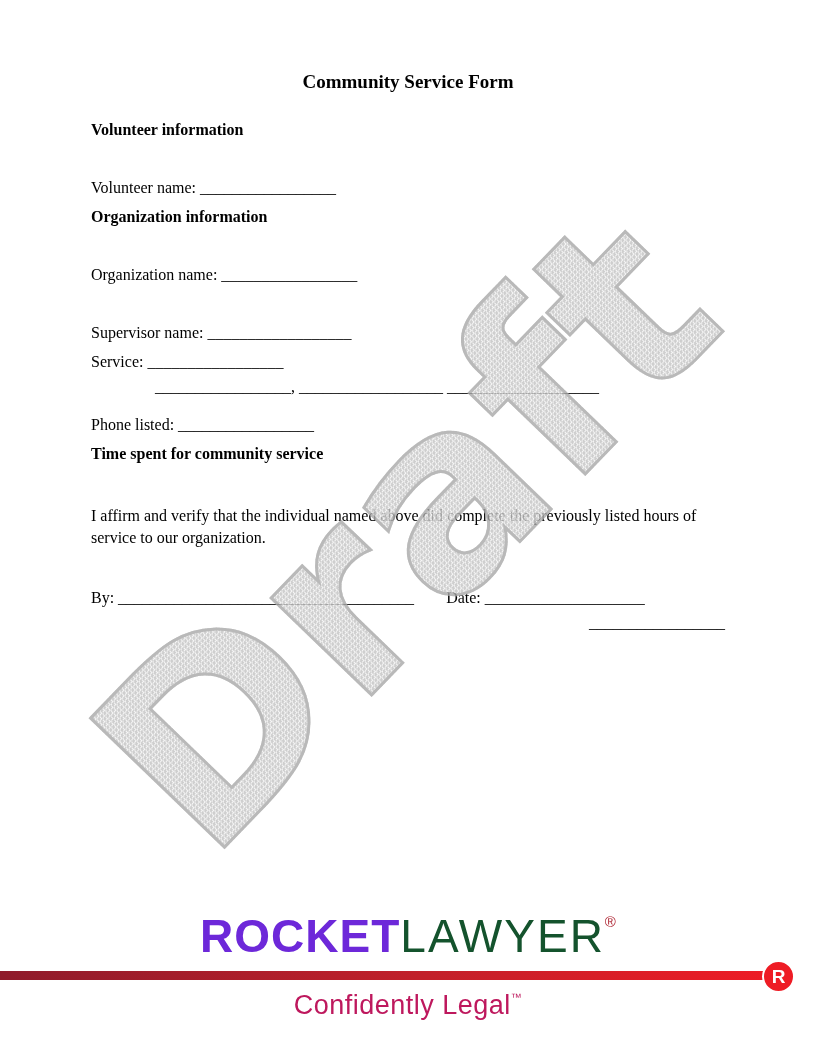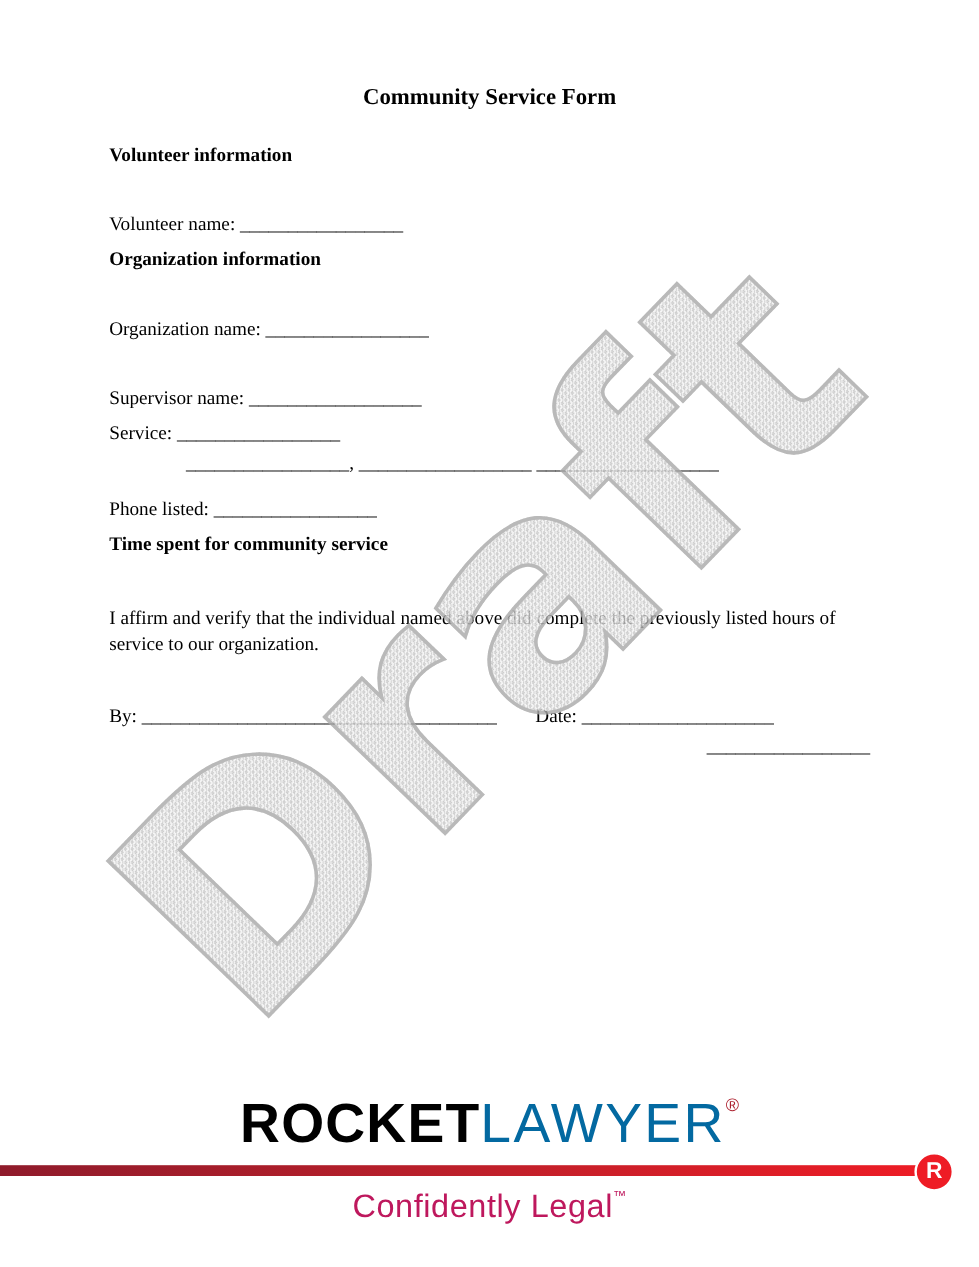--- a/index.html
+++ b/index.html
@@ -76,22 +76,22 @@
     position: absolute;
     top: 912px;
     left: 0;
     width: 100%;
     text-align: center;
     font-family: "Liberation Sans", sans-serif;
     font-size: 46px;
     line-height: 48px;
     white-space: nowrap;
   }
-  .wordmark .rocket { font-weight: 700; color: #000000; letter-spacing: 1px; }
-  .wordmark .lawyer { font-weight: 400; color: #0369a1; letter-spacing: 2px; }
+  .wordmark .rocket { font-weight: 700; color: #6d28d9; letter-spacing: 1px; }
+  .wordmark .lawyer { font-weight: 400; color: #14532d; letter-spacing: 2px; }
   .wordmark .reg {
     font-size: 15px;
     color: #AC1F2D;
     vertical-align: top;
     line-height: 20px;
   }
   .brand-line {
     position: absolute;
     top: 971px;
     left: 0;

